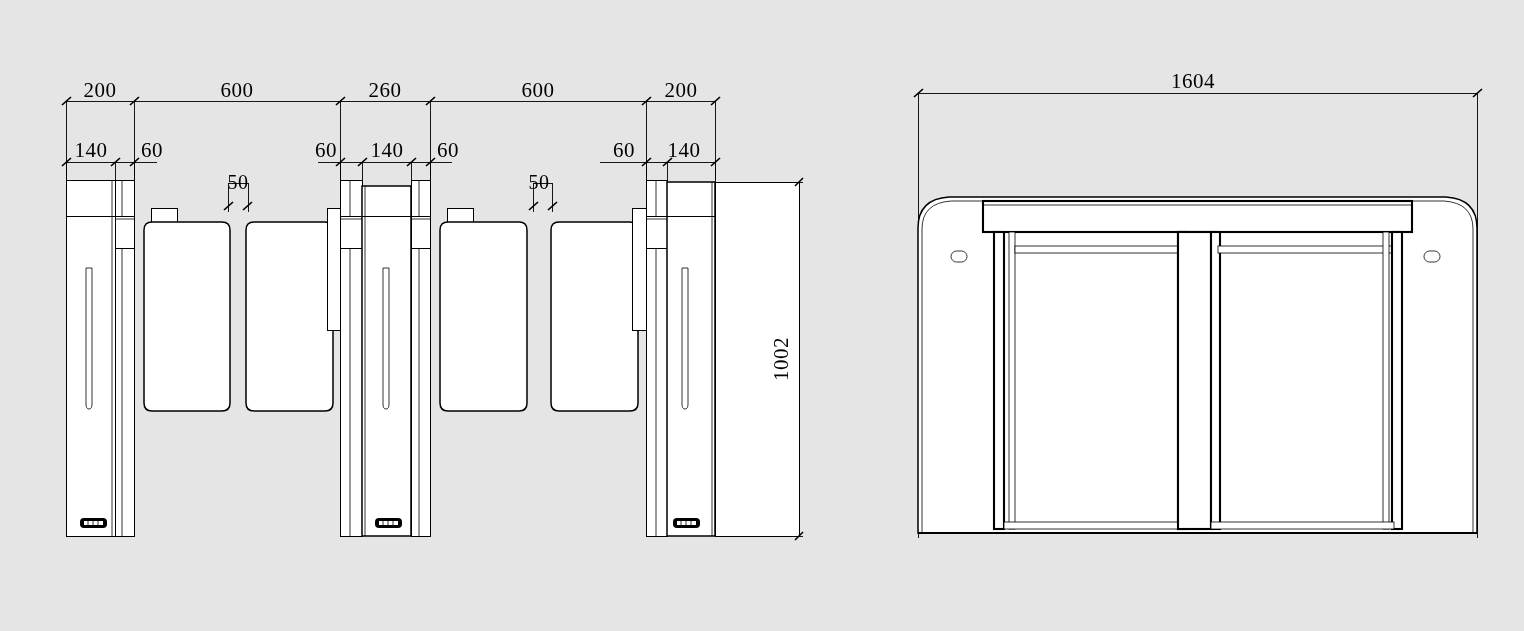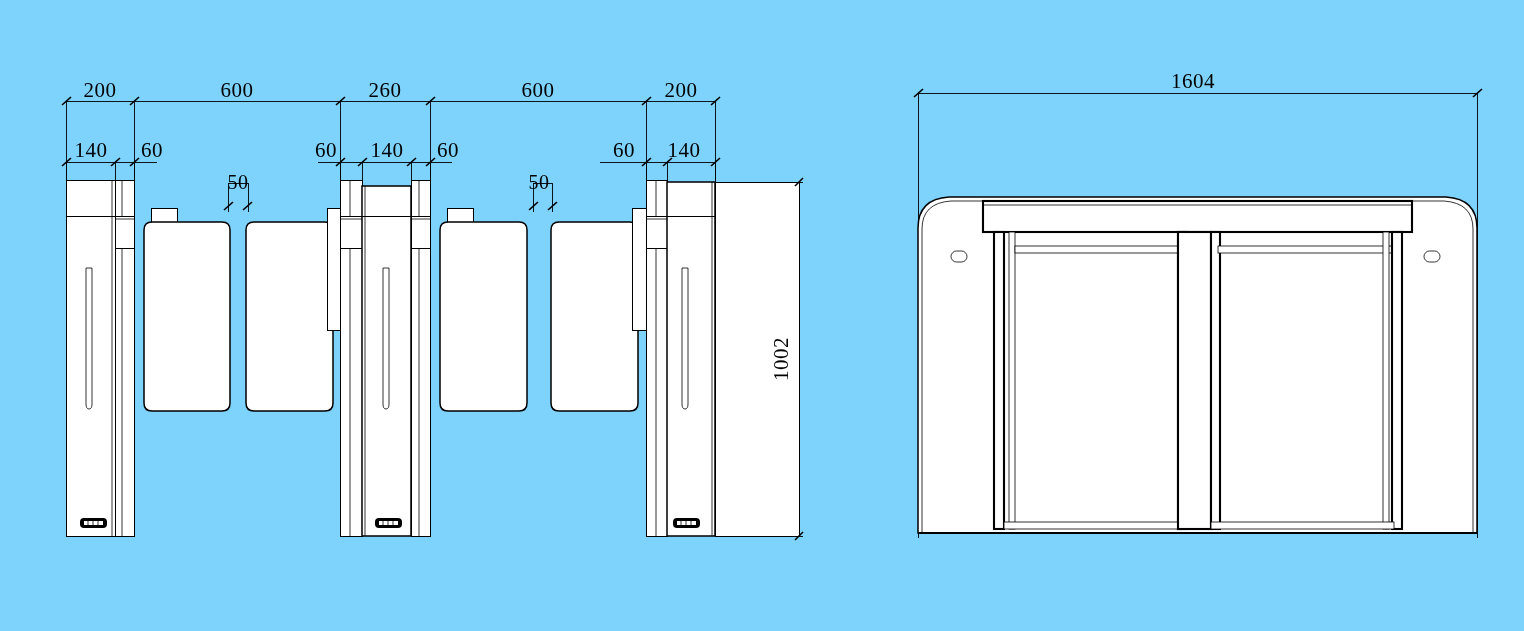--- a/index.html
+++ b/index.html
@@ -10,21 +10,21 @@
   body {
     width: 1524px;
     height: 631px;
     font-family: "Liberation Serif", serif;
     overflow: hidden;
   }
   #drawing-root {
     position: relative;
     width: 1524px;
     height: 631px;
-    background: #7dd3fc;
+    background: #e5e5e5;
   }
   svg.cad {
     position: absolute;
     top: 0;
     left: 0;
     width: 1524px;
     height: 631px;
     display: block;
   }
   .ln {

